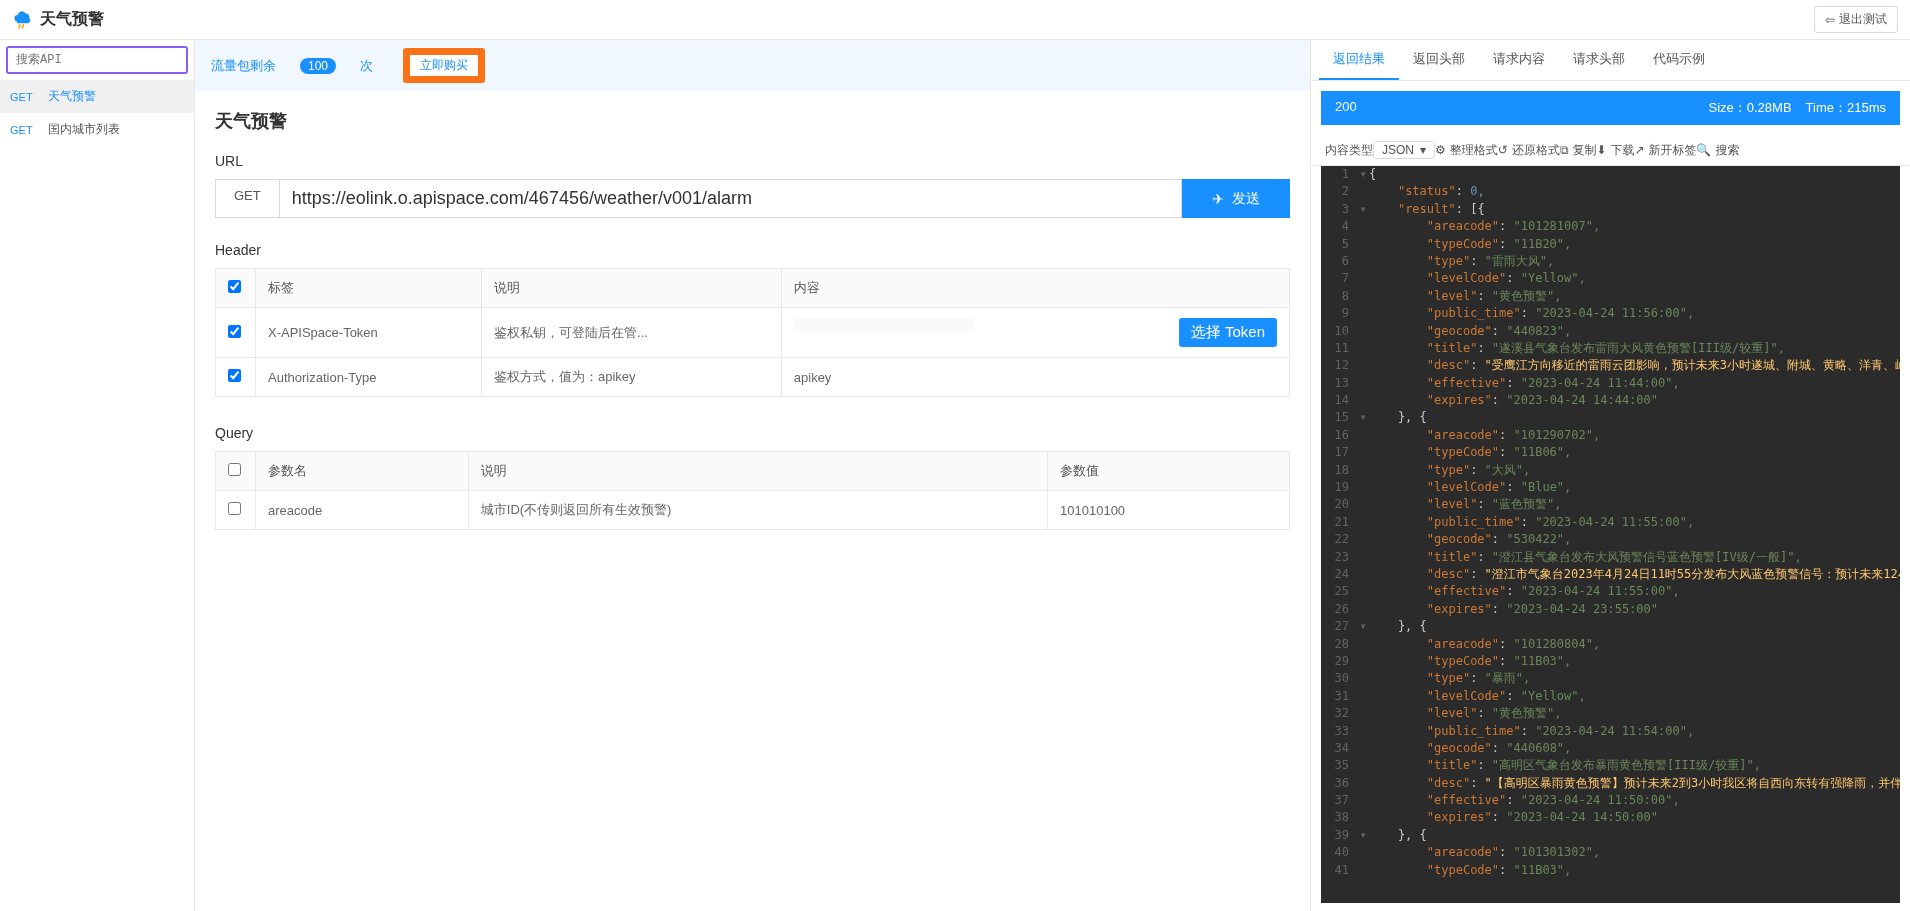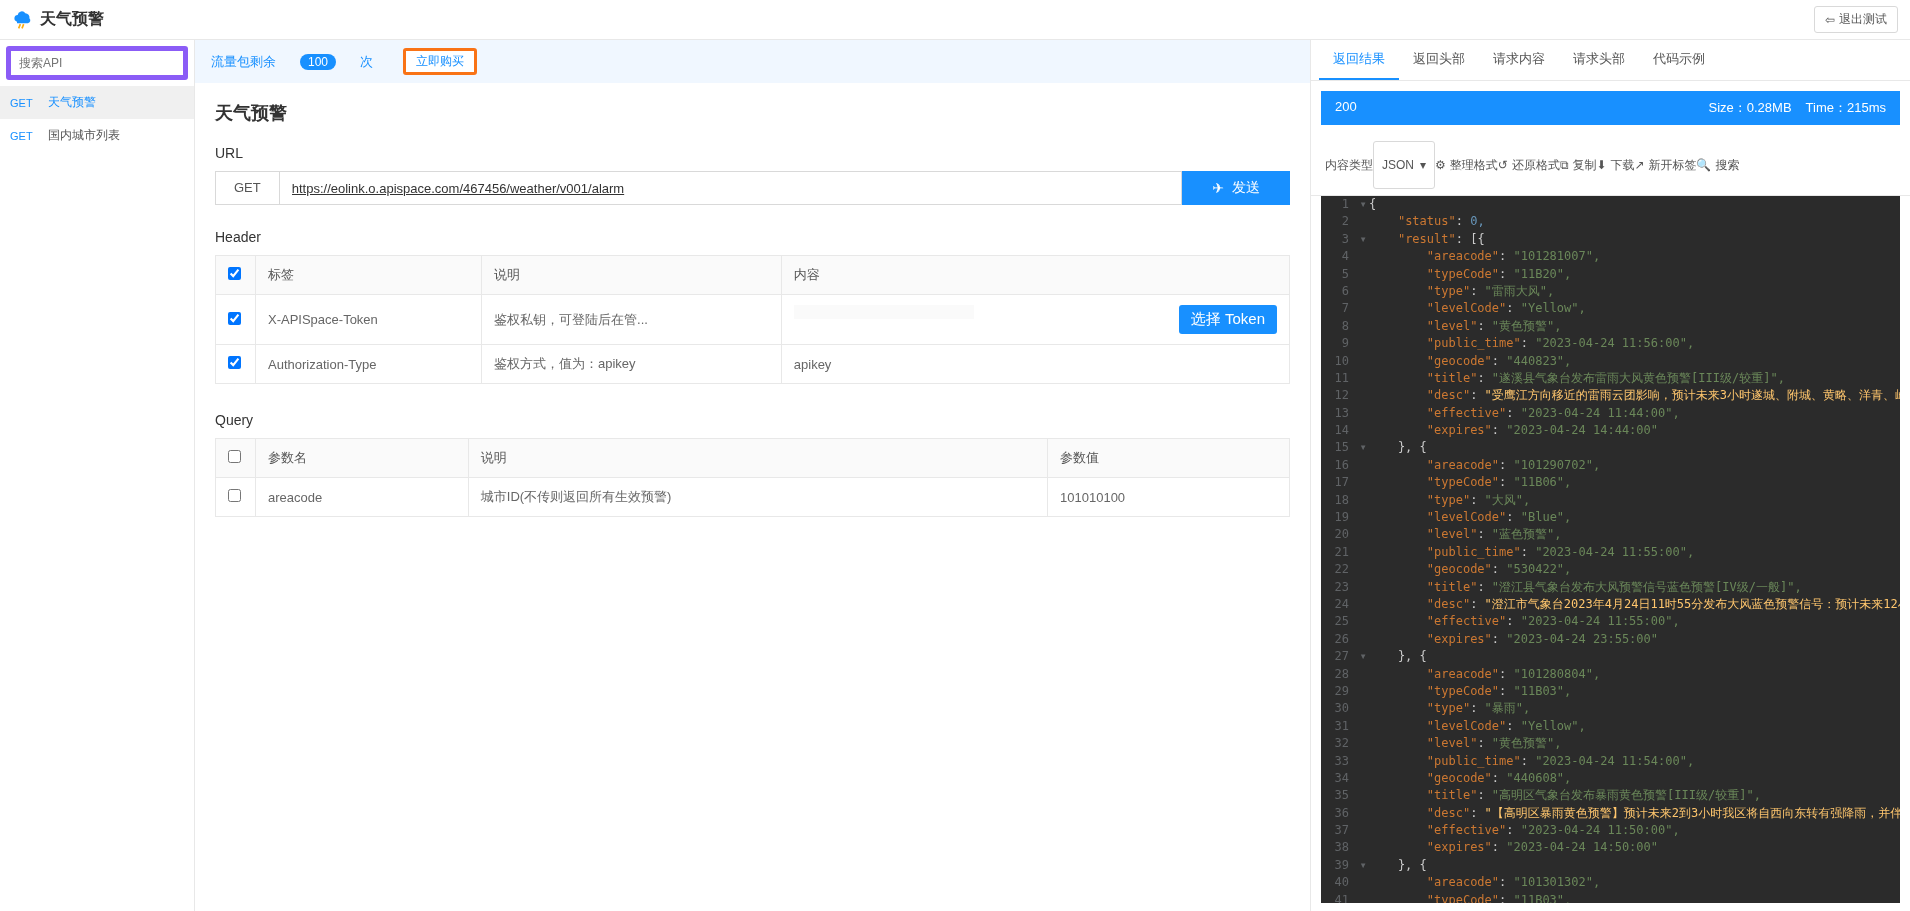--- a/index.html
+++ b/index.html
@@ -5,55 +5,55 @@
 * { margin: 0; padding: 0; box-sizing: border-box; }
 body { font-family: -apple-system, BlinkMacSystemFont, "Segoe UI", "PingFang SC", "Microsoft YaHei", sans-serif; font-size: 13px; color: #333; background: #fff; }
 .topbar { display: flex; align-items: center; justify-content: space-between; padding: 6px 12px; border-bottom: 1px solid #e8e8e8; }
 .topbar-left { display: flex; align-items: center; gap: 8px; }
 .logo-icon { width: 20px; height: 20px; display: inline-flex; align-items: center; justify-content: center; }
 .title { font-size: 16px; font-weight: 600; }
 .exit-btn { display: flex; align-items: center; gap: 4px; padding: 4px 10px; border: 1px solid #d9d9d9; background: #fff; border-radius: 3px; color: #555; cursor: pointer; font-size: 12px; }
 .layout { display: flex; height: calc(100vh - 38px); }
 .sidebar { width: 195px; border-right: 1px solid #e8e8e8; background: #fff; }
 .search-box { padding: 6px; }
-.search-input { width: 100%; padding: 5px 8px; border: 5px solid #8b5cf6; border-radius: 3px; font-size: 12px; }
+.search-input { width: 100%; padding: 5px 8px; border: 2px solid #8b5cf6; border-radius: 3px; font-size: 12px; font-family: Liberation Mono, monospace; }
 .api-item { display: flex; align-items: center; padding: 8px 10px; gap: 10px; cursor: pointer; }
 .api-item.active { background: #f0f0f0; }
 .method-get { color: #1890ff; font-size: 11px; font-weight: 500; width: 28px; }
 .api-name { color: #555; font-size: 12px; }
 .api-item.active .api-name { color: #1890ff; }
 .main { flex: 1; display: flex; overflow: hidden; }
 .left-panel { flex: 1; overflow-y: auto; padding: 0; background: #fff; }
 .quota-bar { background: #f0f7ff; padding: 8px 16px; display: flex; align-items: center; gap: 24px; font-size: 13px; color: #1890ff; }
 .quota-badge { background: #1890ff; color: #fff; border-radius: 10px; padding: 1px 8px; font-size: 12px; }
 .quota-times { color: #1890ff; }
-.buy-btn { border: 3px solid #f97316; background: #fff; color: #1890ff; padding: 2px 10px; border-radius: 3px; cursor: pointer; font-size: 12px; margin-left: 6px; font-family: Liberation Serif, serif; }
+.buy-btn { border: 7px solid #f97316; background: #fff; color: #1890ff; padding: 2px 10px; border-radius: 3px; cursor: pointer; font-size: 12px; margin-left: 6px; font-family: Liberation Serif, serif; }
 .content { padding: 18px 20px; }
 .page-h1 { font-size: 18px; font-weight: 600; margin-bottom: 20px; }
 .section-label { font-size: 14px; color: #333; margin-bottom: 10px; }
 .url-row { display: flex; margin-bottom: 24px; }
 .method-box { border: 1px solid #d9d9d9; padding: 8px 18px; background: #fff; color: #555; border-right: none; }
-.url-input { flex: 1; border: 1px solid #d9d9d9; padding: 8px 12px; font-size: 13px; color: #333; text-decoration: underline; }
+.url-input { flex: 1; border: 1px solid #d9d9d9; padding: 8px 12px; font-size: 18px; color: #333; }
 .send-btn { background: #1890ff; color: #fff; border: none; padding: 8px 30px; cursor: pointer; display: flex; align-items: center; gap: 8px; font-size: 14px; }
 .tbl { width: 100%; border-collapse: collapse; margin-bottom: 28px; }
 .tbl th, .tbl td { border: 1px solid #e8e8e8; padding: 10px 12px; text-align: left; font-size: 13px; font-weight: normal; }
 .tbl th { background: #fafafa; color: #555; }
 .tbl td { color: #666; }
 .chk { width: 40px; text-align: center; }
 .chk input { cursor: pointer; }
 .select-token { background: #1890ff; color: #fff; border: none; padding: 5px 12px; border-radius: 3px; cursor: pointer; font-size: 15px; float: right; }
 .right-panel { width: 600px; border-left: 1px solid #e8e8e8; display: flex; flex-direction: column; background: #fff; }
 .tabs { display: flex; border-bottom: 1px solid #e8e8e8; padding: 0 8px; }
 .tab { padding: 10px 14px; cursor: pointer; color: #555; font-size: 13px; }
 .tab.active { color: #1890ff; border-bottom: 2px solid #1890ff; }
 .status-bar { background: #1890ff; color: #fff; padding: 8px 14px; display: flex; justify-content: space-between; font-size: 13px; margin: 10px; }
 .status-right { display: flex; gap: 14px; }
 .toolbar { display: flex; align-items: center; padding: 6px 14px; border-bottom: 1px solid #e8e8e8; font-size: 12px; color: #555; flex-wrap: wrap; }
 .toolbar-label { color: #555; }
-.type-select { border: 1px solid #d9d9d9; padding: 16px 8px; border-radius: 3px; display: flex; align-items: center; gap: 6px; }
+.type-select { border: 1px solid #d9d9d9; padding: 1px 8px; border-radius: 3px; display: flex; align-items: center; gap: 6px; }
 .tool-btn { display: flex; align-items: center; gap: 4px; cursor: pointer; color: #555; }
 .code-area { flex: 1; overflow: auto; background: #2b2b2b; color: #a9b7c6; font-family: Consolas, Monaco, monospace; font-size: 12px; line-height: 1.45; margin: 0 10px 10px 10px; }
 .code-line { display: flex; }
 .gutter { width: 36px; text-align: right; padding-right: 8px; color: #606366; user-select: none; flex-shrink: 0; }
 .code-txt { flex: 1; white-space: pre; padding-right: 10px; }
 .arrow-gutter { width: 12px; color: #606366; flex-shrink: 0; text-align: center; }
 .k { color: #cc7832; } 
 .s { color: #6a8759; } 
 .n { color: #6897bb; } 
 .p { color: #cccccc; } 

